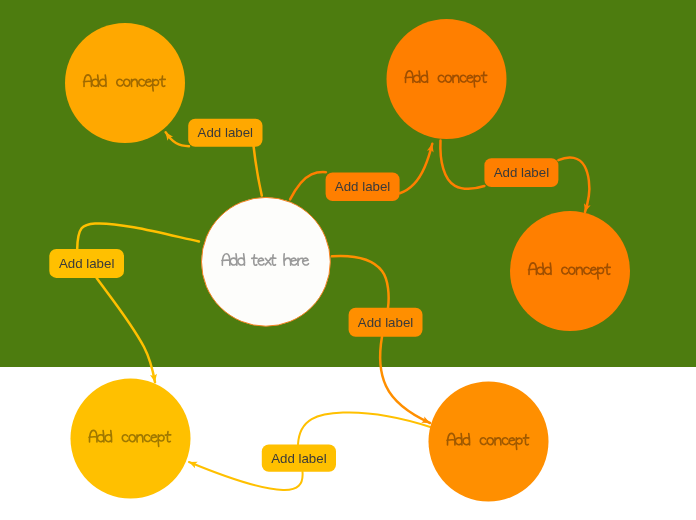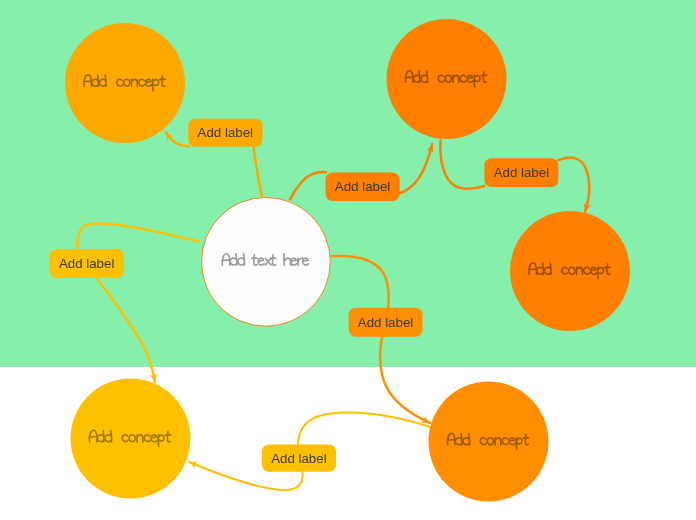--- a/index.html
+++ b/index.html
@@ -1,18 +1,18 @@
 <!DOCTYPE html>
 <html><head>
 <meta charset="utf-8">
 <title>Concept map</title>
 <style>
   html,body{margin:0;padding:0;background:#ffffff;}
   body{width:696px;height:520px;font-family:"Liberation Sans",sans-serif;overflow:hidden;}
-  #canvas{position:relative;width:696px;height:367px;background:#86efac;}
+  #canvas{position:relative;width:696px;height:367px;background:#4d7c0f;}
   svg#root{position:absolute;left:0;top:0;width:696px;height:520px;display:block;}
   .conn{fill:none;stroke-linecap:round;stroke-linejoin:round;}
   .arrowhead{stroke:none;}
   .hand-text{fill:none;stroke-linecap:round;stroke-linejoin:round;}
   .lbl-text{font-family:"Liberation Sans",sans-serif;font-size:13.3px;text-anchor:middle;}
   .label-bg{stroke:none;}
 </style>
 </head>
 <body>
 

